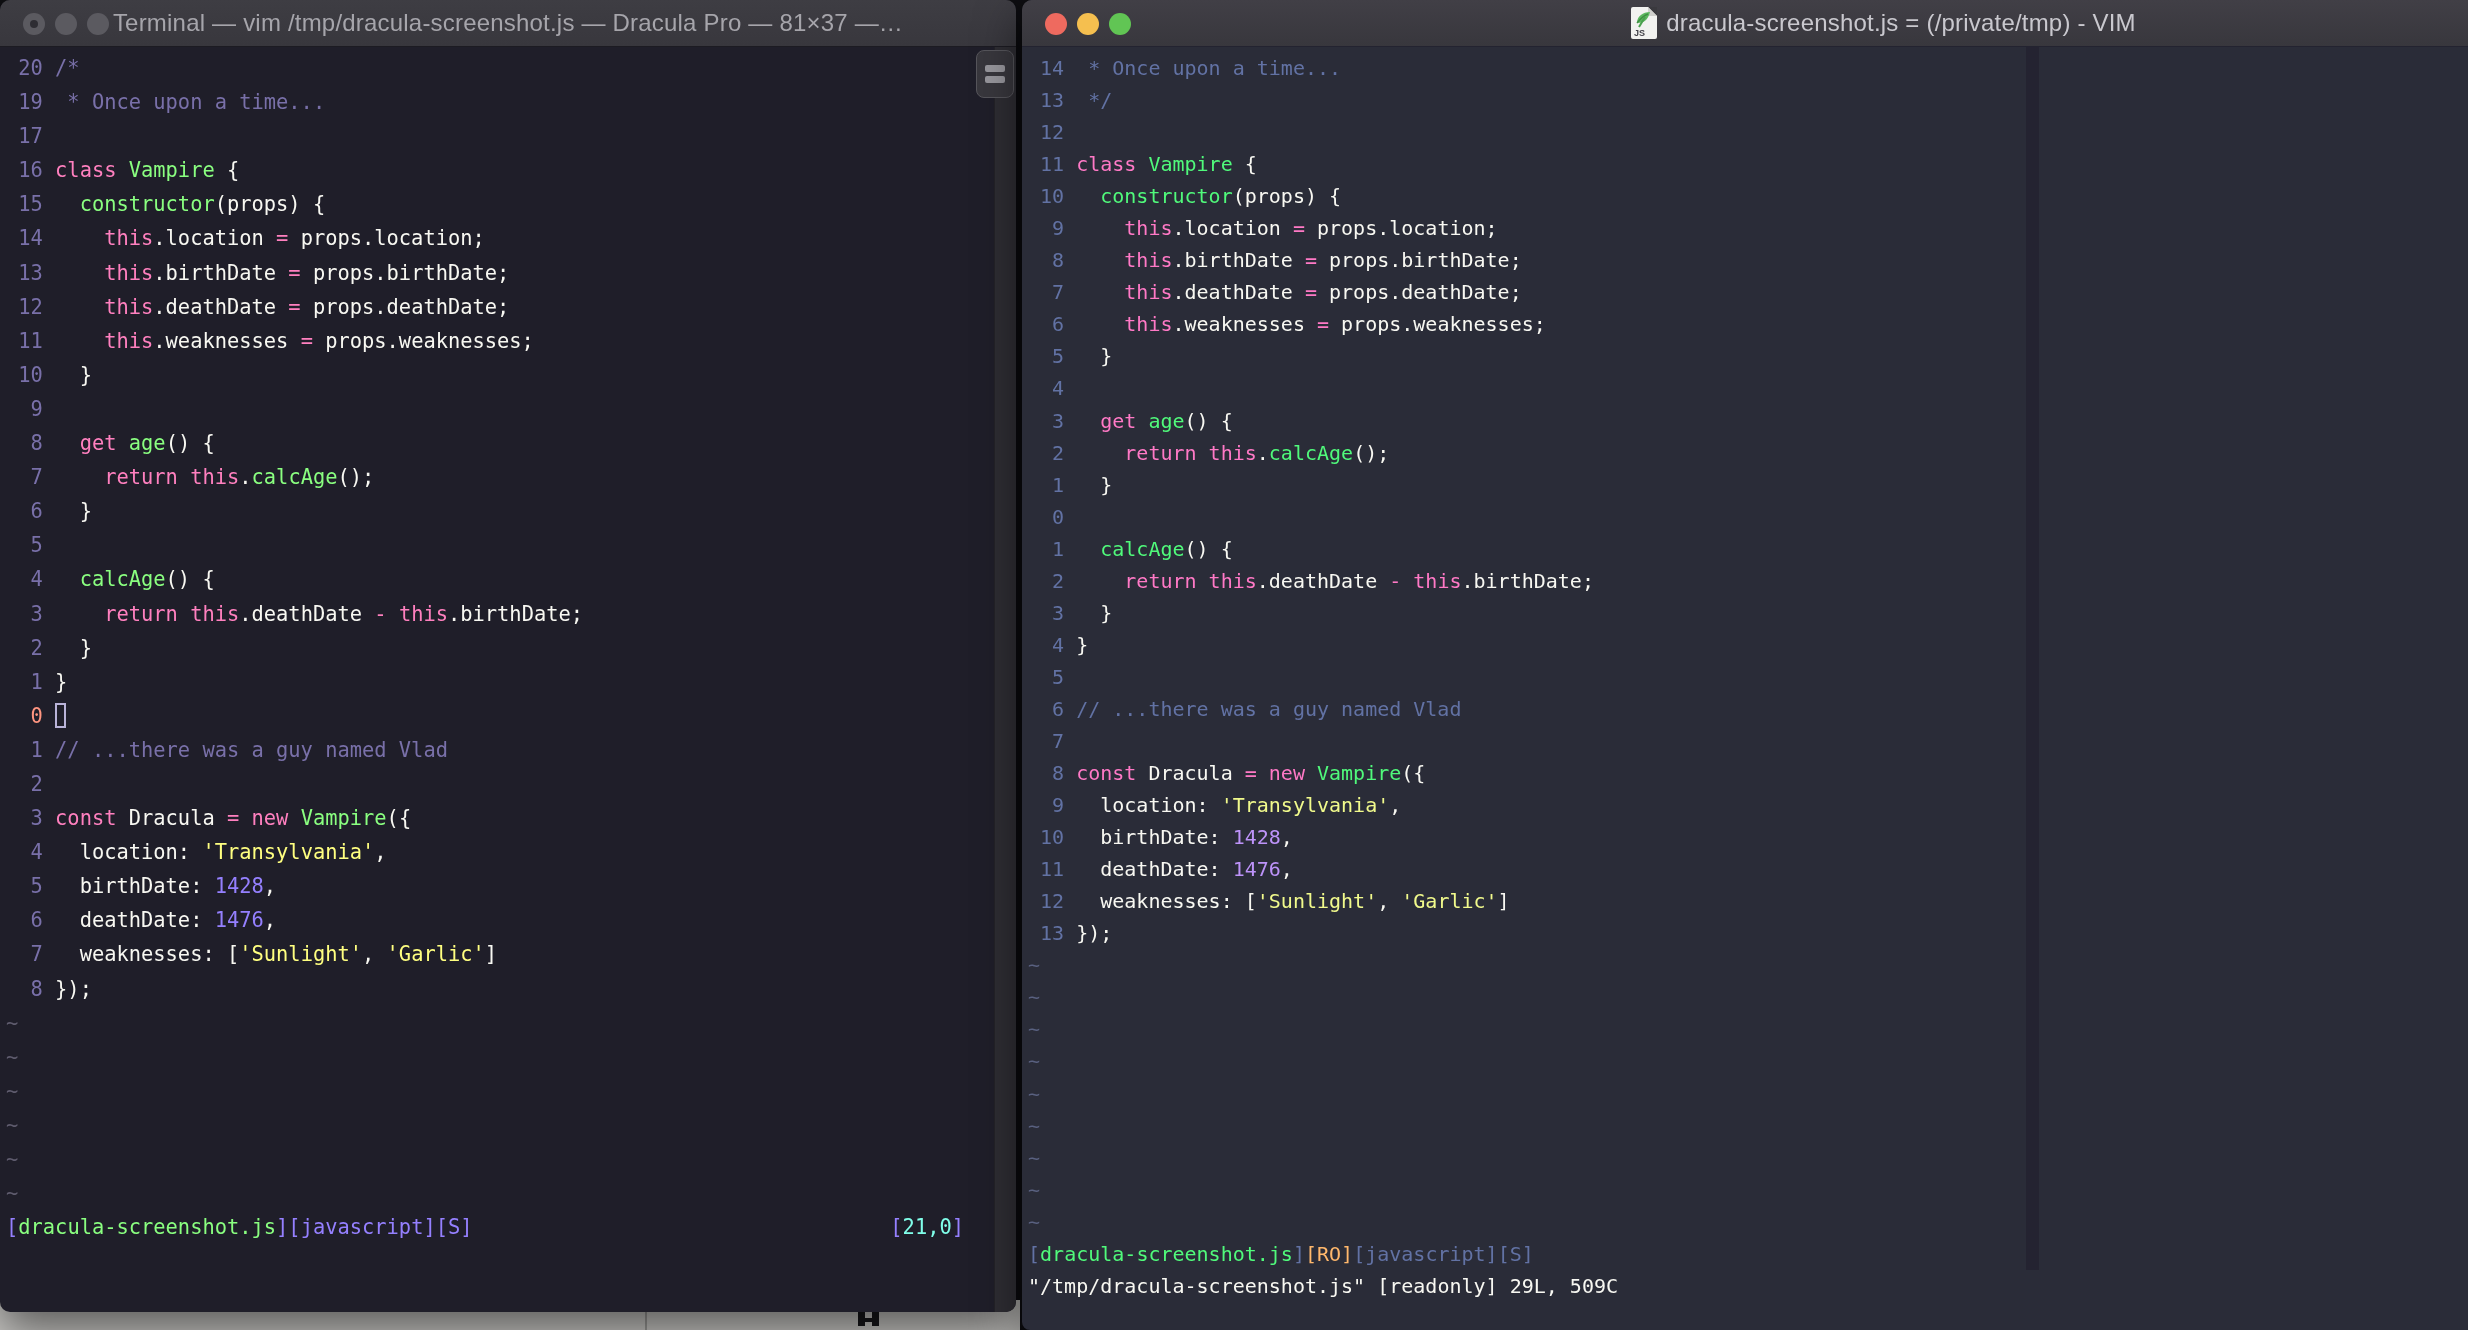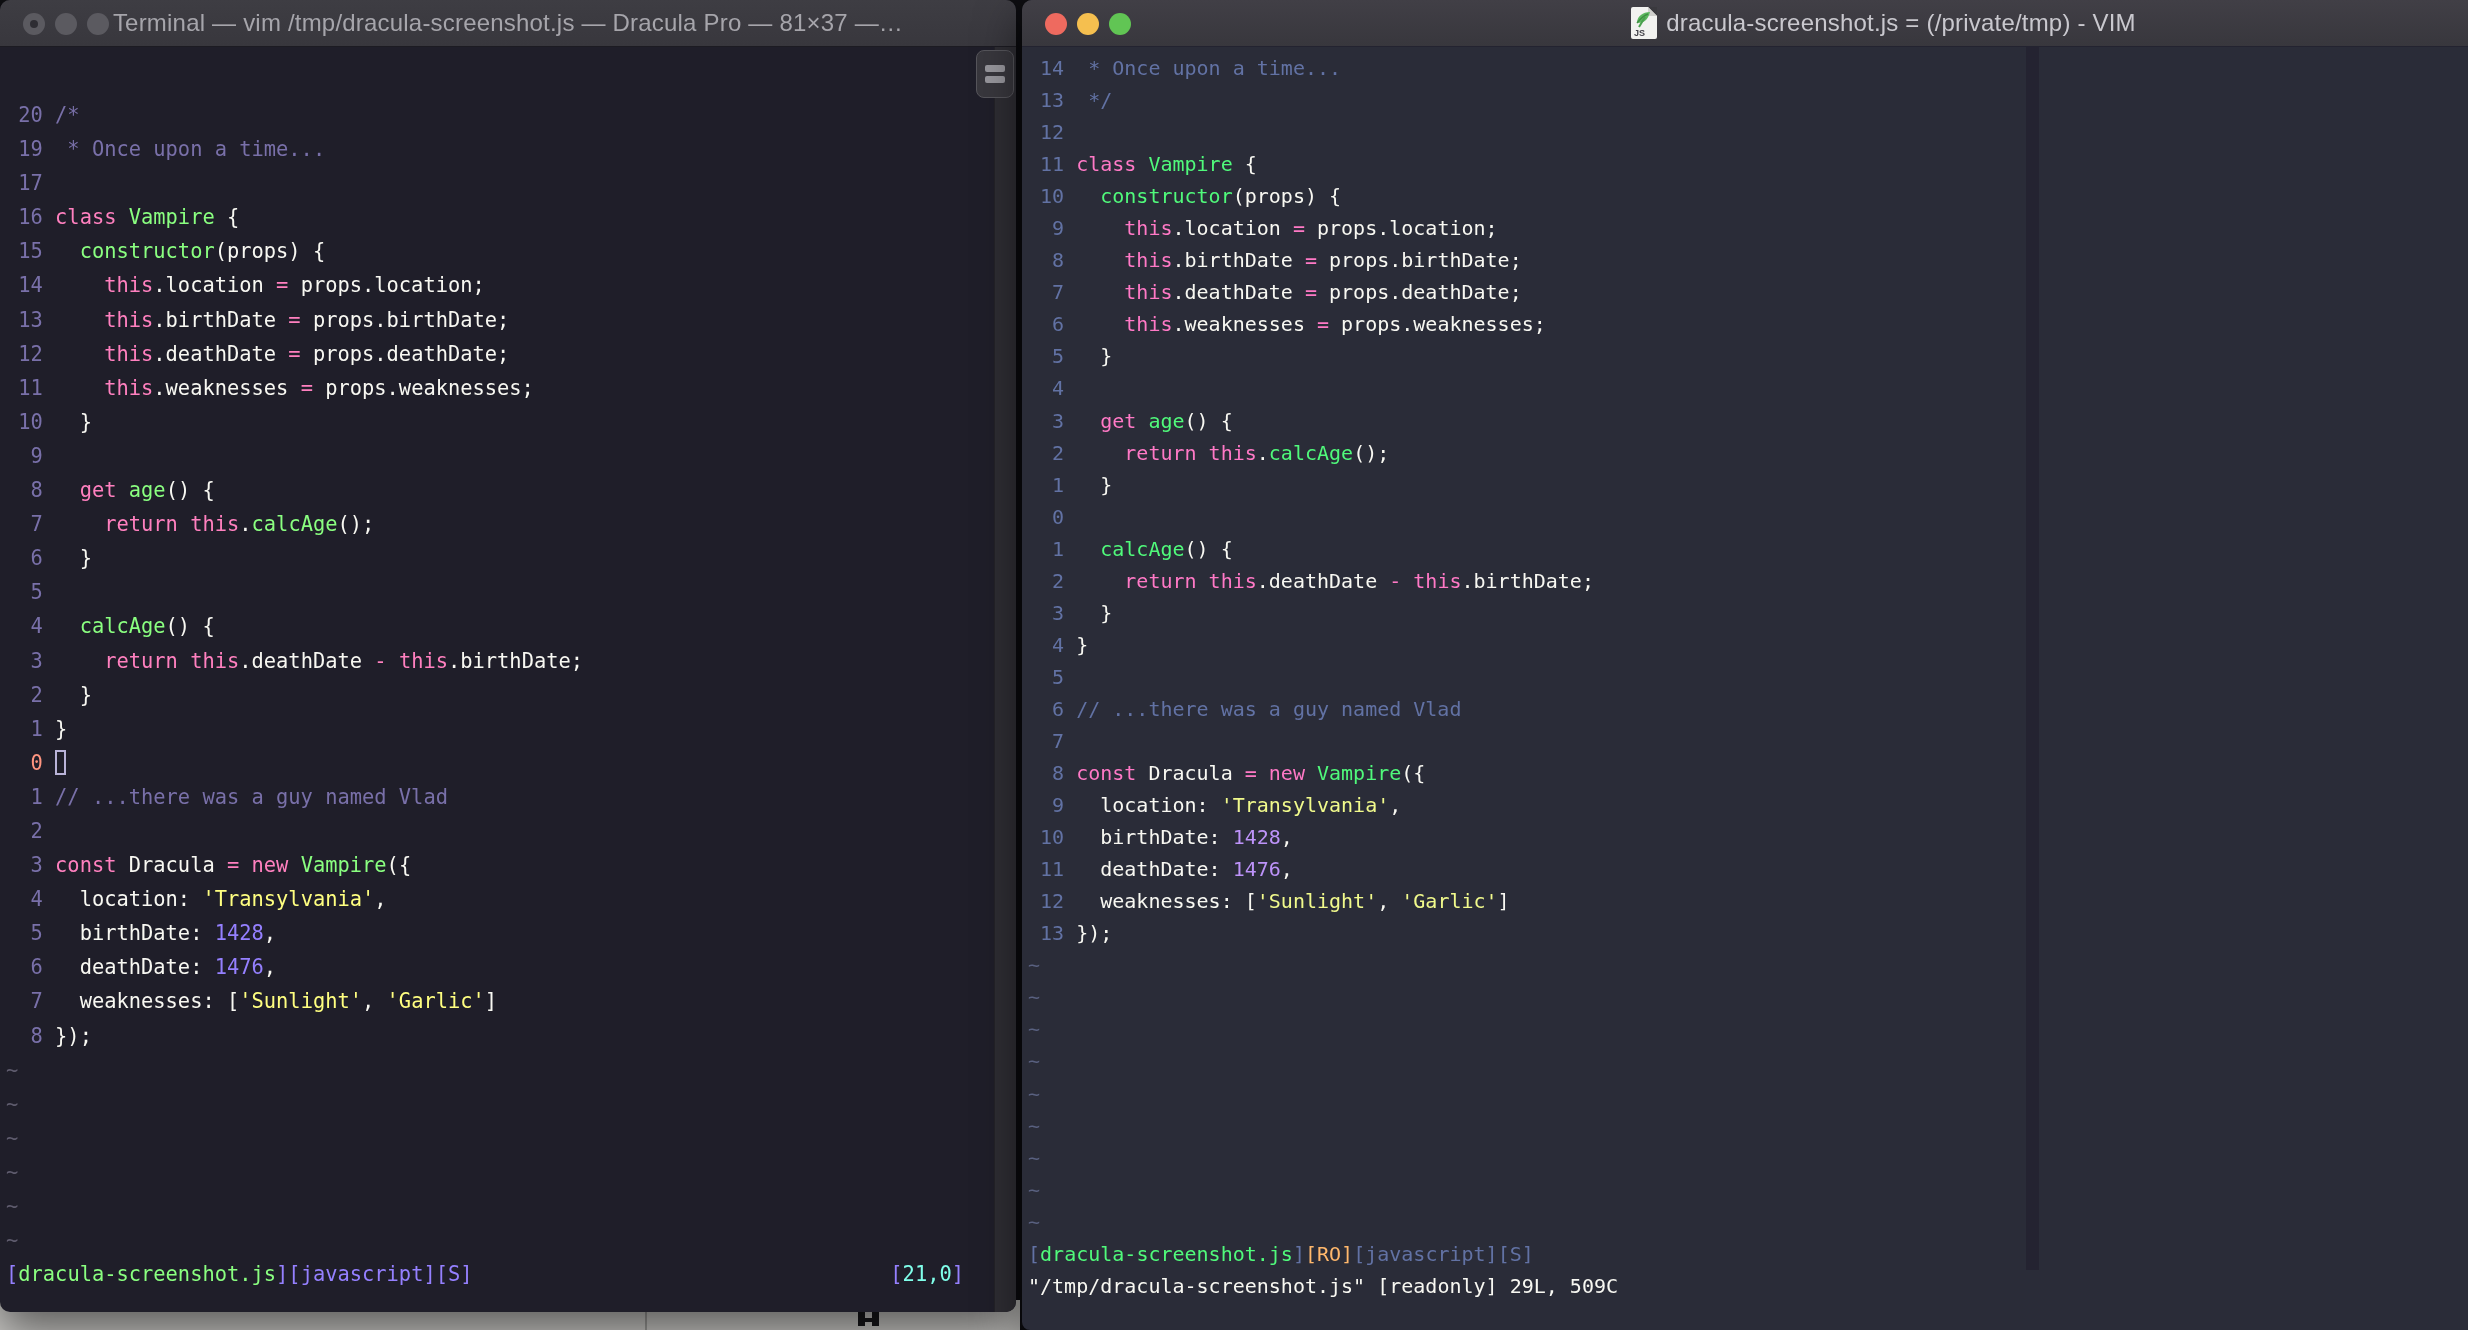--- a/index.html
+++ b/index.html
@@ -39,21 +39,21 @@
   .scrollbar { position:absolute; top:47px; right:0; bottom:0; width:22px;
                background:#2e2d33; border-left:1px solid #232228; border-radius:0 0 9px 0; }
   .split-btn { position:absolute; top:3px; right:2px; width:38px; height:48px;
                background:#38373d; border:1px solid #56555b; border-radius:8px;
                display:flex; flex-direction:column; align-items:center; justify-content:center; gap:4px; }
   .split-btn .bar { width:20px; height:7px; background:#97969c; border-radius:2px; }
 
   
   .buffer { position:absolute; left:0; top:47px; right:0; bottom:0; z-index:2; }
   .win-left  .buffer { right:22px; padding:4px 0 0 6px;
-                       font:20.4px/34.1px "DejaVu Sans Mono", monospace;margin-top:47px; }
+                       font:20.4px/34.1px "DejaVu Sans Mono", monospace; }
   .win-right .buffer { padding:5px 0 0 6px;
                        font:20px/32.05px "DejaVu Sans Mono", monospace; }
 
   .row  { white-space:pre; }
   .ln   { display:inline-block; width:3ch; text-align:right; margin-right:1ch; }
   .code { white-space:pre; }
 
   .hollow-cursor { display:inline-block; width:11px; height:25px; border:2px solid #b9b3d8;
                    vertical-align:-5px; }
 

